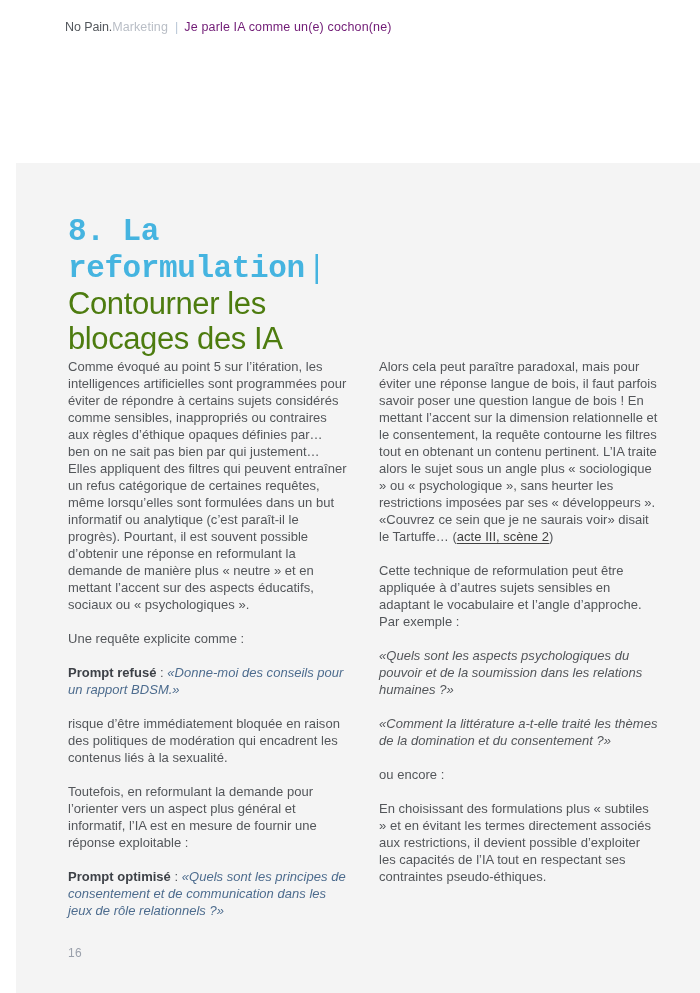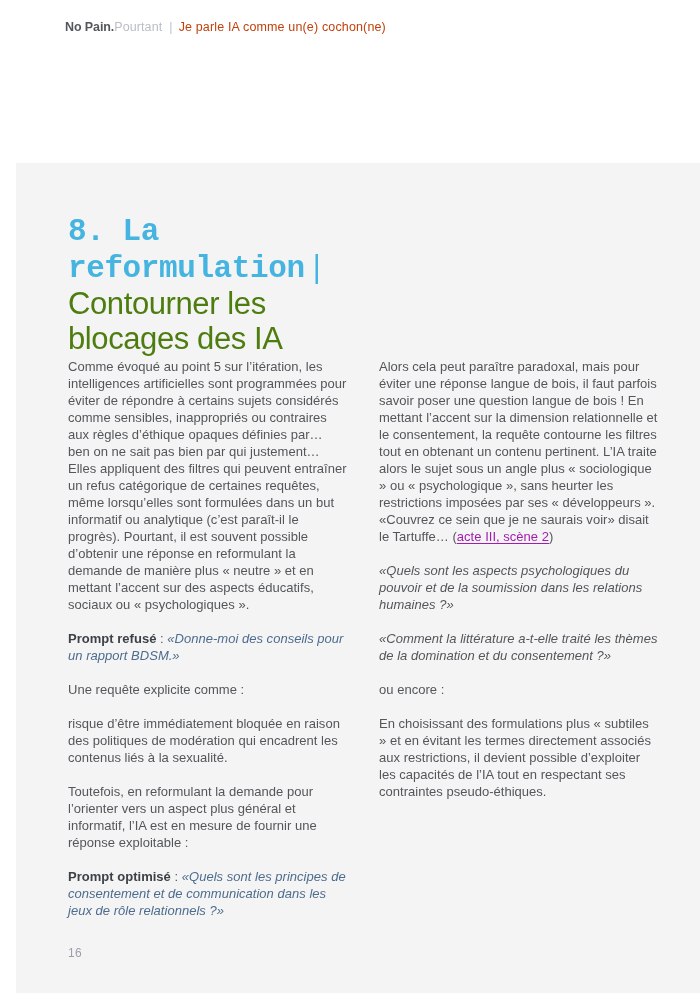--- a/index.html
+++ b/index.html
@@ -31,39 +31,39 @@
     left: 65px;
     top: 20px;
     display: flex;
     align-items: baseline;
     white-space: nowrap;
     font-size: 12.5px;
     letter-spacing: 0.1px;
   }
 
   .brand-bold {
-    font-weight: 700;
+    font-weight: 400;
     color: #53575c;
     letter-spacing: -0.1px;
   }
 
   .brand-light {
     font-weight: 400;
     color: #b9bec6;
     letter-spacing: 0.1px;
   }
 
   .header-sep {
     color: #b9c7d6;
     font-weight: 400;
     margin: 0 6px 0 7px;
   }
 
   .header-subtitle {
-    color: #c2410c;
+    color: #701a75;
     font-weight: 400;
     letter-spacing: 0.15px;
   }
 
   
   .content-panel {
     position: absolute;
     left: 16px;
     top: 163px;
     width: 684px;
@@ -127,77 +127,78 @@
     font-weight: 700;
     color: #3d4147;
   }
 
   .quote-italic {
     font-style: italic;
     color: #4d6c8e;
   }
 
   .inline-link {
-    color: #a21caf;
+    color: #404040;
     text-decoration: underline;
     text-underline-offset: 2px;
   }
 
   
   .page-number {
     position: absolute;
     left: 52px;
     top: 783px;
     font-size: 12px;
     color: #9aa0ab;
     letter-spacing: 0.3px;
   }
 </style>
 </head>
 <body>
 
 <div class="page-header">
   <div class="header-line">
     <span class="brand-bold">No Pain.</span>
-      <span class="brand-light">Pourtant</span>
+      <span class="brand-light">Marketing</span>
     <span class="header-sep">|</span>
     <span class="header-subtitle">Je parle IA comme un(e) cochon(ne)</span>
   </div>
 </div>
 
 <div class="content-panel">
 
   <h1 class="page-title">
     <span class="title-bold">8. La reformulation</span><span class="title-pipe"> |</span><br>
     <span class="title-light">Contourner les blocages des IA</span>
   </h1>
 
   <div class="columns">
 
     <div class="col">
       <p class="body-par">Comme évoqué au point 5 sur l’itération, les intelligences artificielles sont programmées pour éviter de répondre à certains sujets considérés comme sensibles, inappropriés ou contraires aux règles d’éthique opaques définies par… ben on ne sait pas bien par qui justement… Elles appliquent des filtres qui peuvent entraîner un refus catégorique de certaines requêtes, même lorsqu’elles sont formulées dans un but informatif ou analytique (c’est paraît-il le progrès). Pourtant, il est souvent possible d’obtenir une réponse en reformulant la demande de manière plus « neutre » et en mettant l’accent sur des aspects éducatifs, sociaux ou « psychologiques ».</p>
 
+      <p class="body-par">Une requête explicite comme :</p>
+
       <p class="body-par">
         <span class="lead-label">Prompt refusé</span><span> : </span><span class="quote-italic">«Donne-moi des conseils pour un rapport BDSM.»</span>
       </p>
-
-      <p class="body-par">Une requête explicite comme :</p>
 
       <p class="body-par">risque d’être immédiatement bloquée en raison des politiques de modération qui encadrent les contenus liés à la sexualité.</p>
 
       <p class="body-par">Toutefois, en reformulant la demande pour l’orienter vers un aspect plus général et informatif, l’IA est en mesure de fournir une réponse exploitable :</p>
 
       <p class="body-par">
         <span class="lead-label">Prompt optimisé</span><span> : </span><span class="quote-italic">«Quels sont les principes de consentement et de communication dans les jeux de rôle relationnels ?»</span>
       </p>
     </div>
 
     <div class="col">
       <p class="body-par"><span>Alors cela peut paraître paradoxal, mais pour éviter une réponse langue de bois, il faut parfois savoir poser une question langue de bois ! En mettant l’accent sur la dimension relationnelle et le consentement, la requête contourne les filtres tout en obtenant un contenu pertinent. L’IA traite alors le sujet sous un angle plus « sociologique » ou « psychologique », sans heurter les restrictions imposées par ses « développeurs ». «Couvrez ce sein que je ne saurais voir» disait le Tartuffe… (</span><a class="inline-link" href="#">acte III, scène 2</a><span>)</span></p>
 
+      <p class="body-par">Cette technique de reformulation peut être appliquée à d’autres sujets sensibles en adaptant le vocabulaire et l’angle d’approche. Par exemple :</p>
 
       <p class="body-par quote-italic">«Quels sont les aspects psychologiques du pouvoir et de la soumission dans les relations humaines ?»</p>
 
       <p class="body-par quote-italic">«Comment la littérature a-t-elle traité les thèmes de la domination et du consentement ?»</p>
 
       <p class="body-par">ou encore :</p>
 
       <p class="body-par">En choisissant des formulations plus « subtiles » et en évitant les termes directement associés aux restrictions, il devient possible d’exploiter les capacités de l’IA tout en respectant ses contraintes pseudo-éthiques.</p>
     </div>
 

